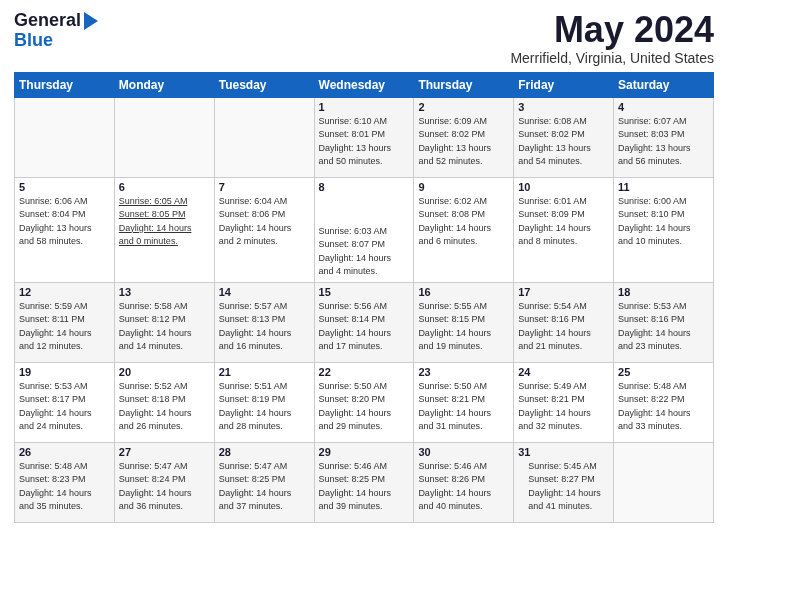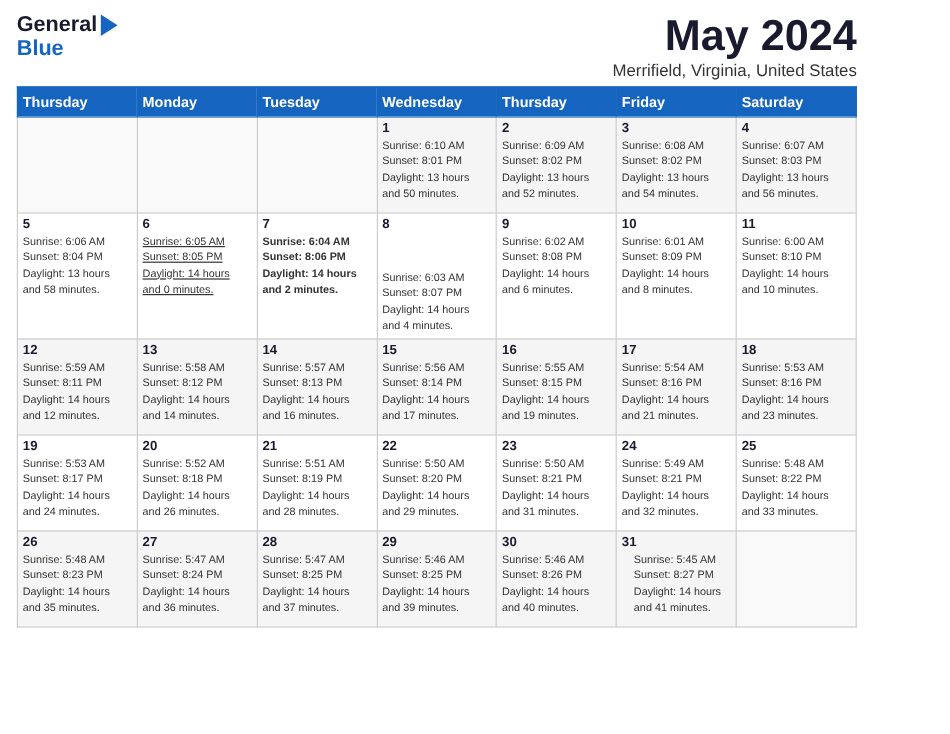--- a/index.html
+++ b/index.html
@@ -155,21 +155,21 @@
           </td>
           <td>
             <span class="day-number">6</span>
             <div class="day-info" style="white-space: pre-line; text-decoration: underline;">Sunrise: 6:05 AM
 Sunset: 8:05 PM
 Daylight: 14 hours
 and 0 minutes.</div>
           </td>
           <td>
             <span class="day-number">7</span>
-            <div class="day-info" style="white-space: pre-line; font-weight: bold;">Sunrise: 6:04 AM
+            <div class="day-info" style="white-space: pre-line;">Sunrise: 6:04 AM
 Sunset: 8:06 PM
 Daylight: 14 hours
 and 2 minutes.</div>
           </td>
           <td>
             <span class="day-number">8</span>
             <div class="day-info" style="white-space: pre-line; margin-top: 32px;">Sunrise: 6:03 AM
 Sunset: 8:07 PM
 Daylight: 14 hours
 and 4 minutes.</div>

